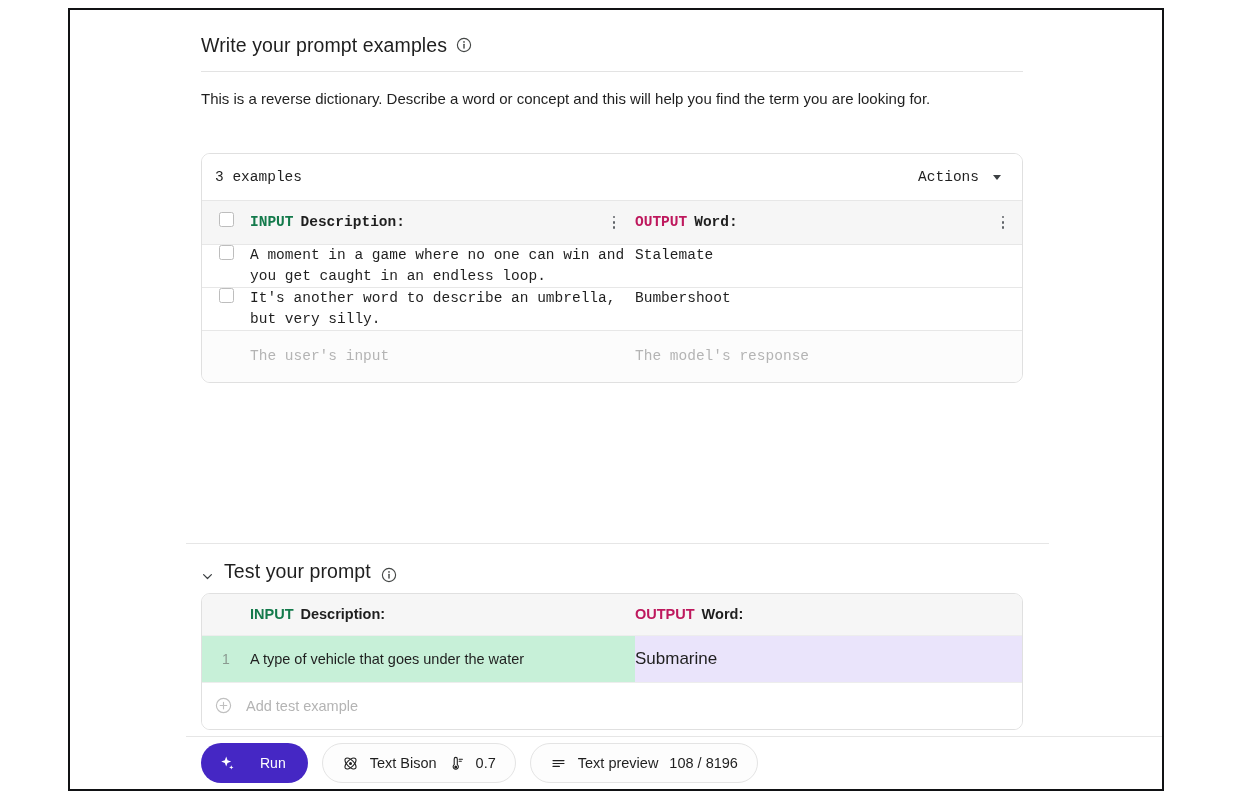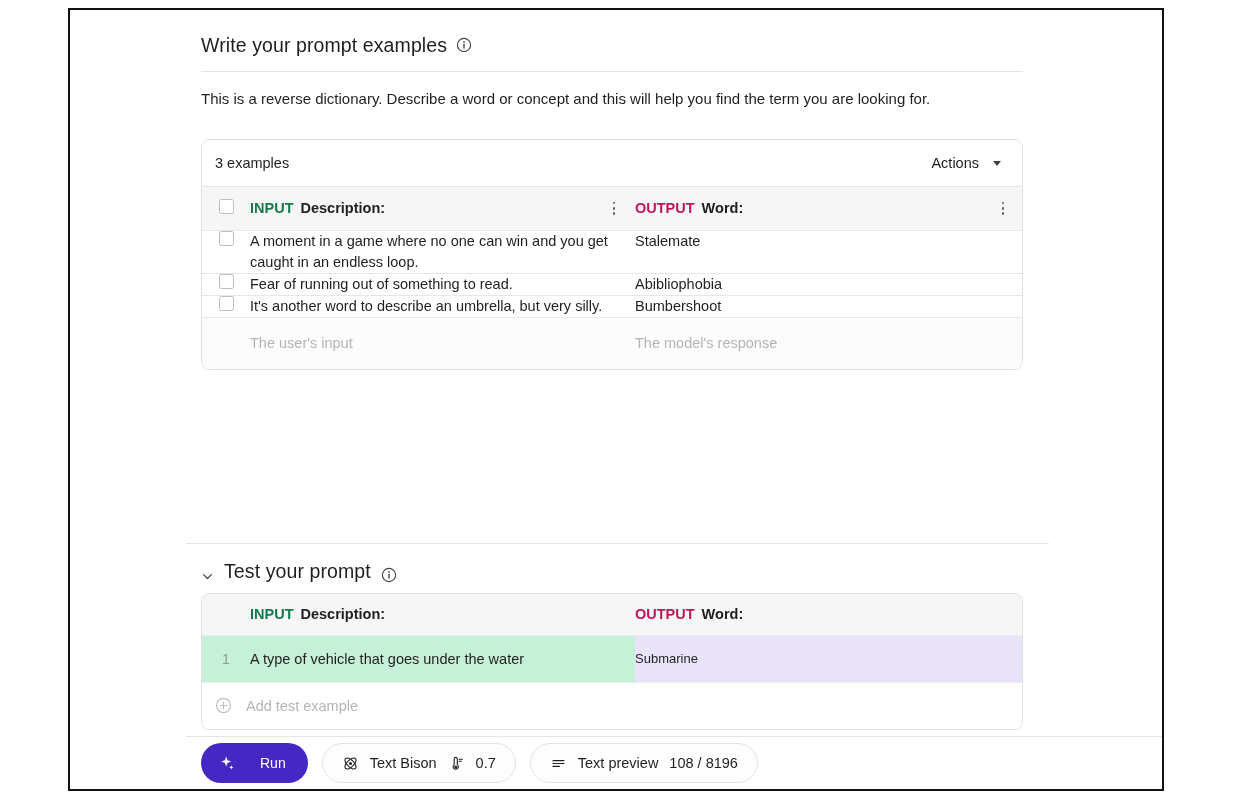--- a/index.html
+++ b/index.html
@@ -80,21 +80,21 @@
   
   .card {
     position: absolute;
     left: 131px;
     width: 822px;
     border: 1px solid #e0e0e0;
     border-radius: 9px;
     background: #ffffff;
     overflow: hidden;
   }
-  #examples-card { top: 129px; }
+  #examples-card { top: 143px; font-family: Liberation Mono, monospace; }
 
   .card-toolbar {
     height: 47px;
     display: flex;
     align-items: center;
     justify-content: space-between;
     padding: 0 19px 0 13px;
     border-bottom: 1px solid #e7e7e7;
     background: #ffffff;
   }
@@ -258,21 +258,21 @@
     text-align: center;
   }
   .t-in {
     background: #c7f0d8;
     font-size: 14.5px;
     color: #1f1f1f;
     padding-right: 16px;
   }
   .t-out {
     background: #eae4fb;
-    font-size: 13px;
+    font-size: 17px;
     color: #1f1f1f;
     padding-right: 16px;
   }
 
   .add-row td {
     height: 47px;
     padding: 0;
     vertical-align: middle;
     background: #ffffff;
   }
@@ -413,27 +413,20 @@
             </tr>
 
             <tr class="ex-row">
               <td class="cell-check">
                 <span class="chk"></span>
               </td>
               <td class="cell-in">A moment in a game where no one can win and you get caught in an endless loop.</td>
               <td class="cell-out">Stalemate</td>
             </tr>
 
-            <tr class="ex-row">
-              <td class="cell-check">
-                <span class="chk"></span>
-              </td>
-              <td class="cell-in">Fear of running out of something to read.</td>
-              <td class="cell-out">Abibliophobia</td>
-            </tr>
 
             <tr class="ex-row">
               <td class="cell-check">
                 <span class="chk"></span>
               </td>
               <td class="cell-in">It's another word to describe an umbrella, but very silly.</td>
               <td class="cell-out">Bumbershoot</td>
             </tr>
 
             <tr class="ghost-row">

